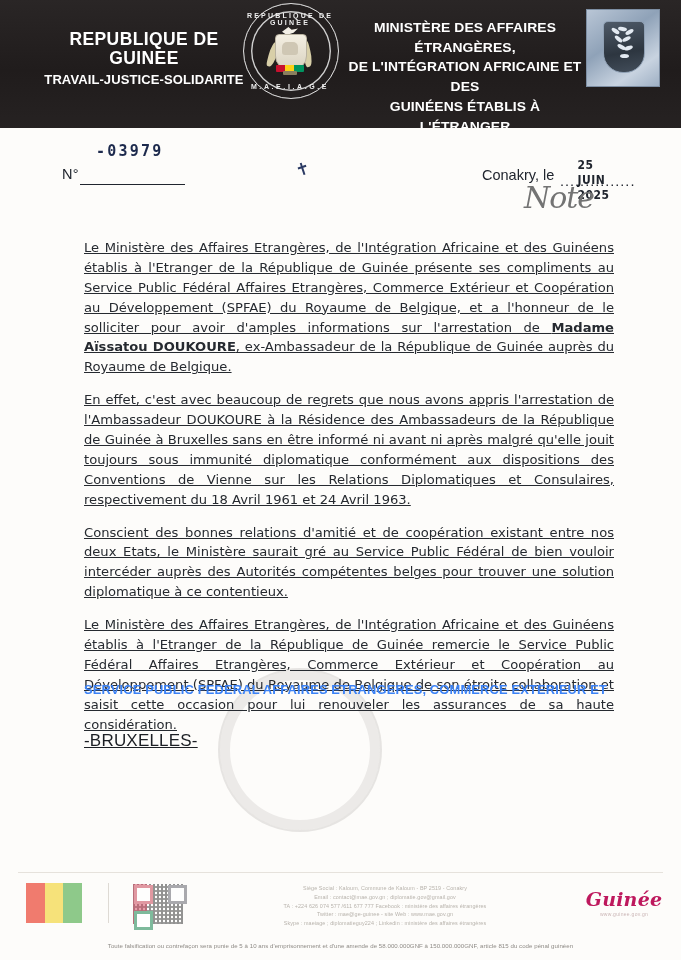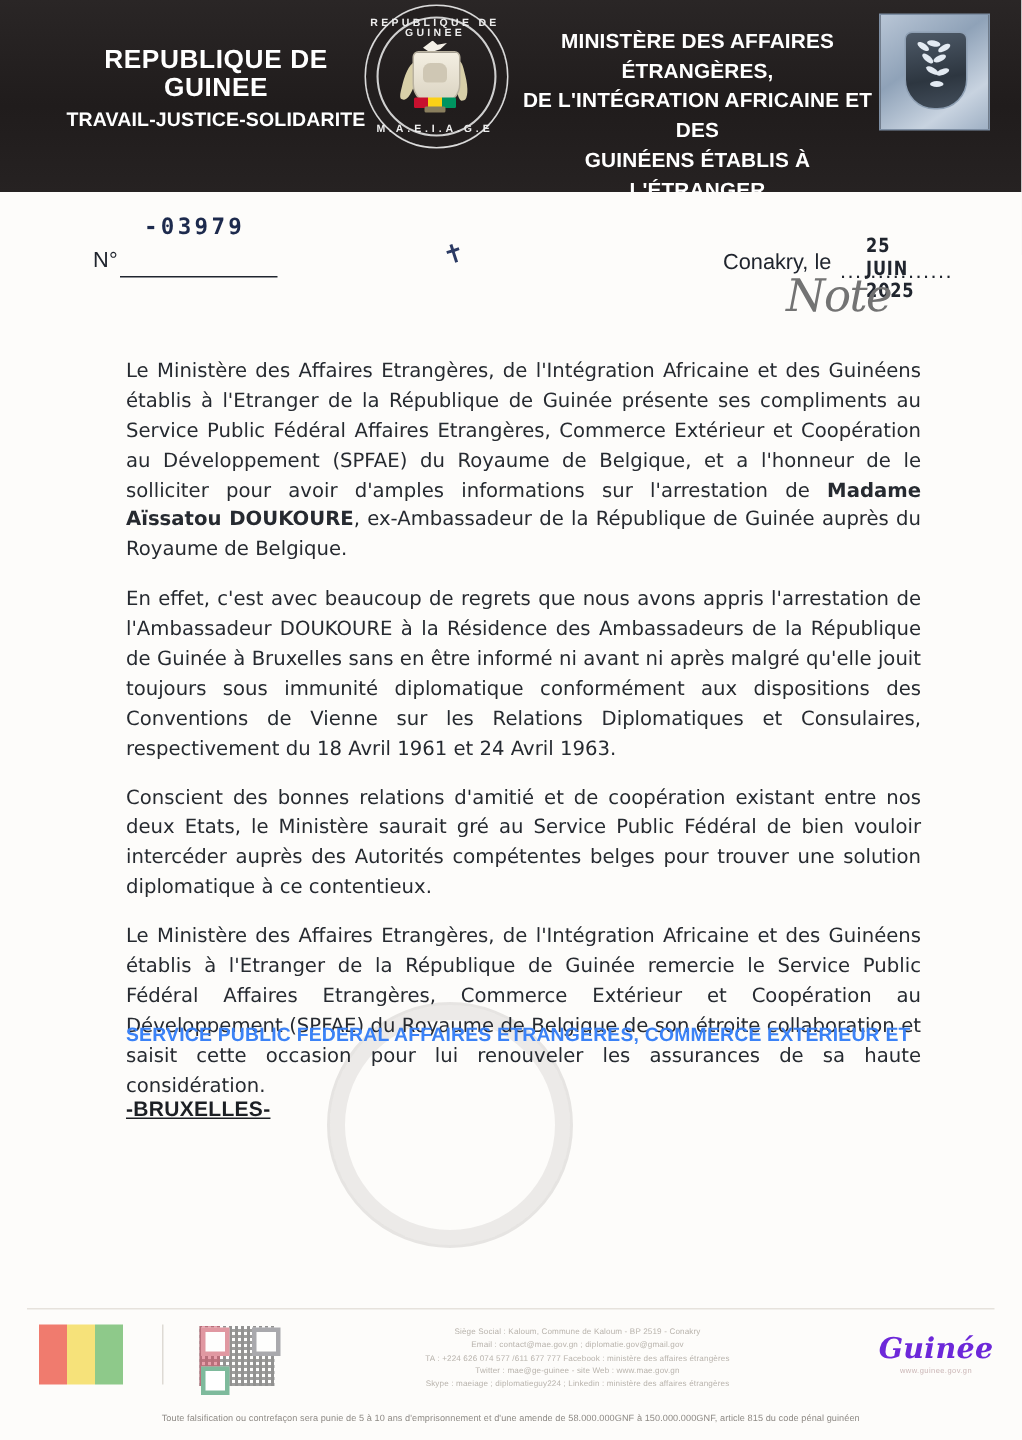--- a/index.html
+++ b/index.html
@@ -142,31 +142,31 @@
     letter-spacing:-1px;
   }
 
   
   .body{
     position:absolute;left:84px;top:238px;width:530px;
     font-family:"DejaVu Sans", sans-serif;
     font-size:13.1px;line-height:1.52;color:#262a30;
     text-align:justify;
   }
-  .body p{margin:0 0 13px 0;}
+  .body p{margin:0 0 13px 0;text-decoration:underline;}
   .body b{font-weight:bold;}
 
   .addressee{
     position:absolute;left:84px;top:680px;width:532px;
     font-size:12.9px;font-weight:bold;line-height:1.55;color:#3b82f6;
     letter-spacing:.15px;
   }
   .bruxelles{
     position:absolute;left:84px;top:731px;
-    font-size:14px;font-weight:bold;color:#1c1f24;letter-spacing:.2px;
+    font-size:17px;font-weight:normal;color:#1c1f24;letter-spacing:.2px;
   }
   .bruxelles u{text-decoration:underline;}
 
   
   .sig{
     position:absolute;left:190px;top:640px;width:54px;height:40px;
     color:#20252e;font-family:"DejaVu Serif", serif;font-size:22px;font-style:italic;
     transform:rotate(-6deg);opacity:.85;
   }
   .wetstamp{
@@ -211,21 +211,21 @@
   }
   .contact{
     position:absolute;left:205px;top:884px;width:360px;text-align:center;
     font-size:5.4px;line-height:1.62;color:#b8b3ac;letter-spacing:.1px;
   }
   .brand{
     position:absolute;left:578px;top:888px;width:92px;text-align:center;
   }
   .brand .bname{
     font-family:"DejaVu Serif", serif;font-style:italic;font-weight:bold;
-    font-size:19px;color:#6d28d9;letter-spacing:.2px;
+    font-size:19px;color:#be185d;letter-spacing:.2px;
   }
   .brand .burl{font-size:5px;color:#cbb6b6;letter-spacing:.3px;margin-top:1px;}
 
   .legal{
     position:absolute;left:0;top:942px;width:681px;text-align:center;
     font-size:6.1px;color:#8e8a85;letter-spacing:.05px;
   }
 </style>
 </head>
 <body>

